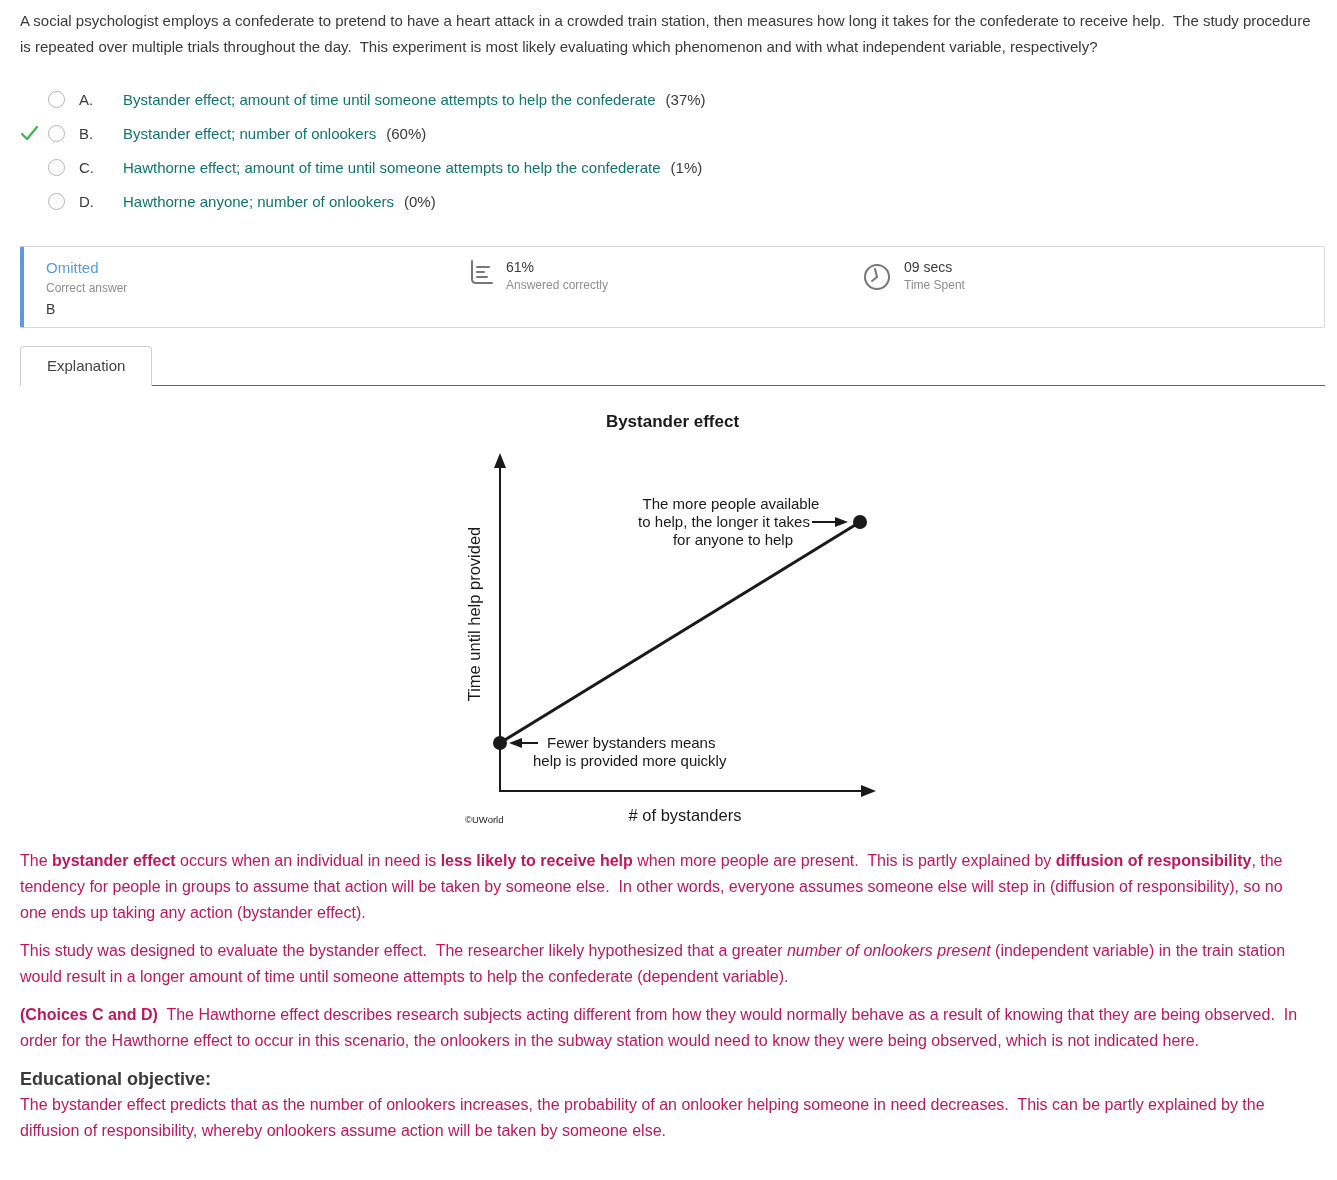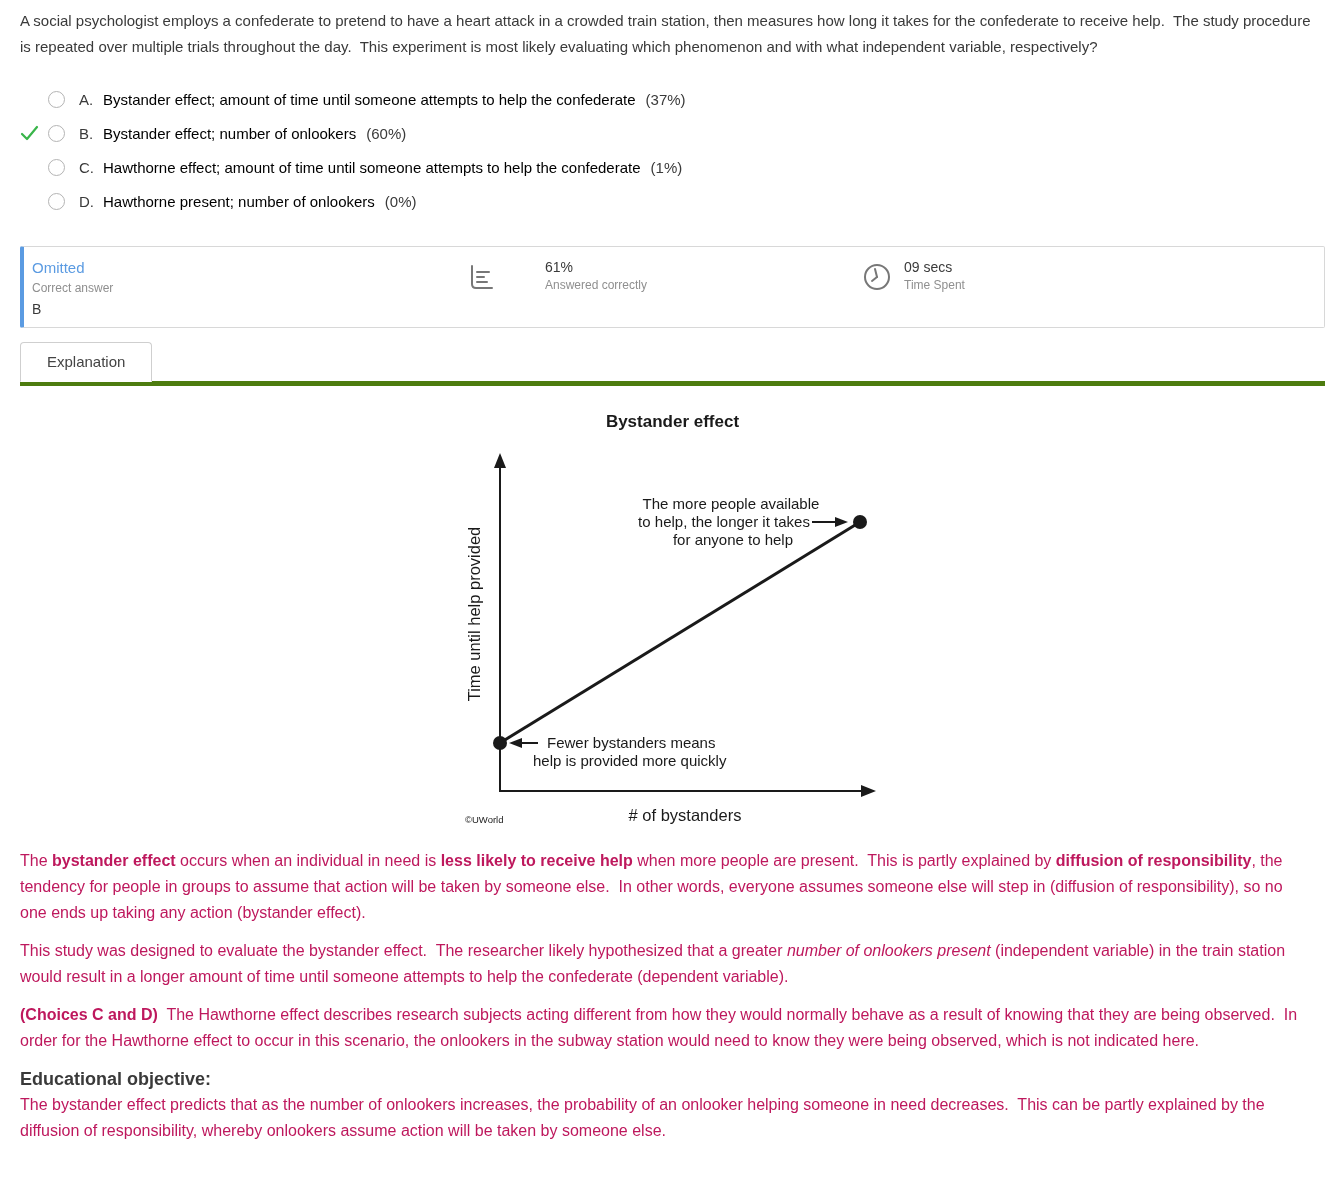--- a/index.html
+++ b/index.html
@@ -28,49 +28,49 @@
   .opt-checkslot { width: 26px; display: flex; align-items: center; }
   .opt-radio {
     width: 17px; height: 17px;
     border: 1.5px solid #b4b4b4;
     border-radius: 50%;
     background: #fff;
     margin-left: 2px;
     flex: 0 0 auto;
   }
   .opt-letter { margin-left: 14px; width: 24px; color: #3a3a3a; }
-  .opt-text { color: #000000; }
+  .opt-text { color: #0f766e; margin-left: 20px; }
   .opt-pct { margin-left: 10px; color: #3a3a3a; }
 
   
   .result-box {
     margin-top: 28px;
     margin-right: 0px;
     border: 1px solid #d8d8d8;
     border-left: 4px solid #5b9be2;
     border-radius: 2px;
     height: 82px;
     position: relative;
     background: #fff;
   }
   .res-col { position: absolute; top: 12px; }
-  .res-col-1 { left: 8px; }
-  .res-col-2 { left: 444px; display: flex; align-items: flex-end; gap: 39px; }
+  .res-col-1 { left: 22px; }
+  .res-col-2 { left: 444px; display: flex; align-items: flex-start; }
   .res-col-3 { left: 838px; display: flex; align-items: flex-end; }
   .res-status { color: #5b9be2; font-size: 15px; }
   .res-sub { color: #8f8f8f; font-size: 12px; margin-top: 5px; }
   .res-answer { color: #3a3a3a; font-size: 14px; margin-top: 6px; }
   .res-icon { margin-right: 12px; display: flex; align-items: center; }
   .res-main { font-size: 14px; color: #3a3a3a; }
   .res-label { font-size: 12px; color: #8f8f8f; margin-top: 3px; }
 
   
   .tabs {
     margin-top: 18px;
-    border-bottom: 5px solid #4d7c0f;
+    border-bottom: 1px solid #4d7c0f;
     padding-left: 0px;
     height: 40px;
     display: flex;
     align-items: flex-end;
   }
   .tab {
     background: #fff;
     border: 1px solid #cfcfcf;
     border-bottom: 1px solid #fff;
     border-radius: 4px 4px 0 0;
@@ -147,21 +147,21 @@
       <span class="opt-radio"></span>
       <span class="opt-letter">C.</span>
       <span class="opt-text">Hawthorne effect; amount of time until someone attempts to help the confederate</span>
       <span class="opt-pct">(1%)</span>
     </div>
 
     <div class="opt">
       <span class="opt-checkslot"></span>
       <span class="opt-radio"></span>
       <span class="opt-letter">D.</span>
-      <span class="opt-text">Hawthorne present; number of onlookers</span>
+      <span class="opt-text">Hawthorne anyone; number of onlookers</span>
       <span class="opt-pct">(0%)</span>
     </div>
 
   </div>
 
   <div class="result-box">
     <div class="res-col res-col-1">
       <div class="res-status">Omitted</div>
       <div class="res-sub">Correct answer</div>
       <div class="res-answer">B</div>

